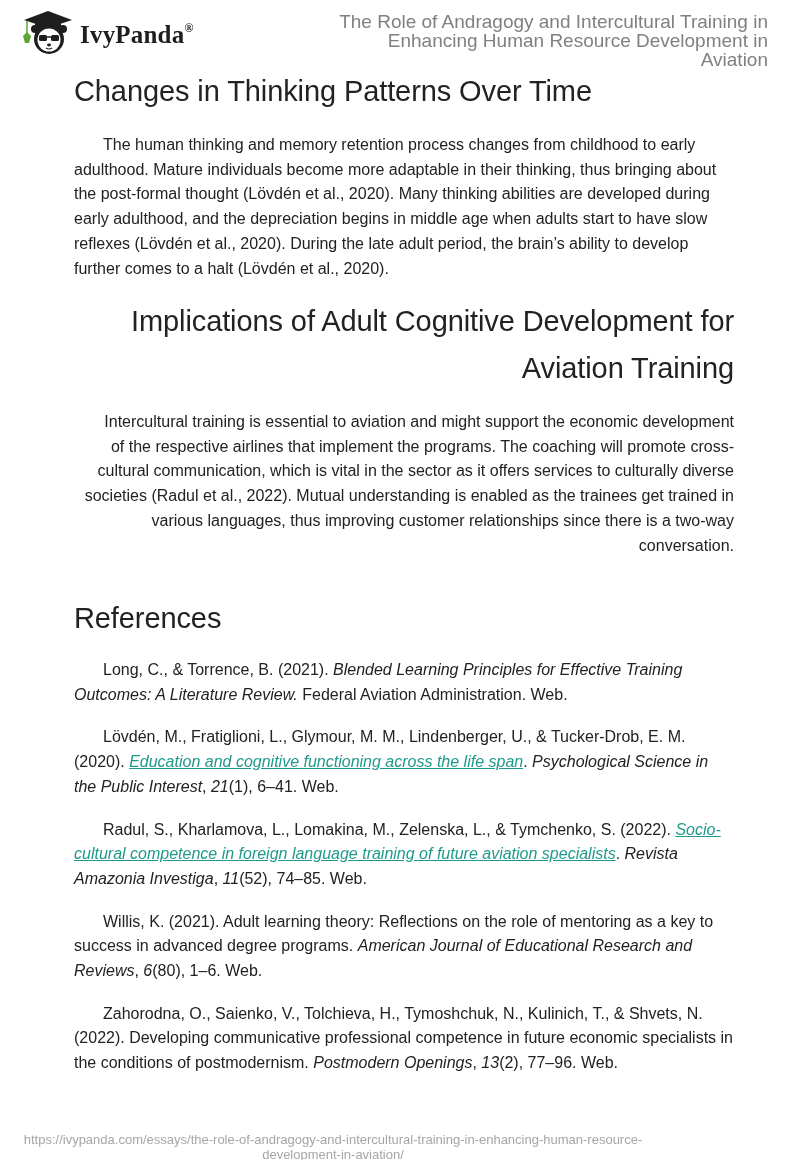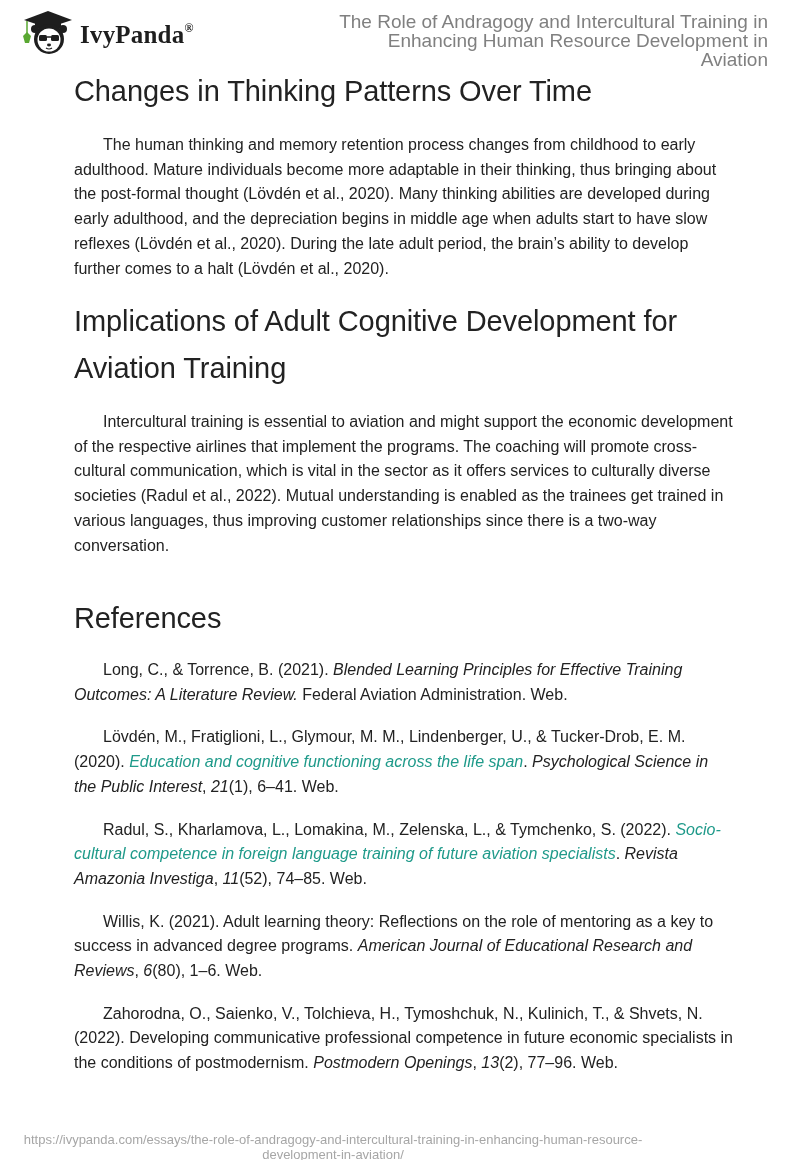--- a/index.html
+++ b/index.html
@@ -12,21 +12,21 @@
     .logo-text { font-family: "Liberation Serif", serif; font-weight: bold; font-size: 25px;
                  color: #1e1e1e; margin-left: 4px; margin-top: 6px; letter-spacing: 0.2px; }
     .logo-text sup { font-size: 12px; font-weight: bold; position: relative; top: -2px; }
     .header-title { position: absolute; right: 32px; top: 12px; width: 430px; text-align: right;
                     font-size: 19px; line-height: 19px; color: #808080; }
 
     .content { position: absolute; left: 74px; top: 0; width: 660px; }
     h2 { font-size: 29px; font-weight: normal; color: #222222; margin: 0; line-height: 40px; letter-spacing: -0.1px; }
     p { margin: 0; font-size: 16px; line-height: 24.7px; color: #222222; }
     .indent { text-indent: 29px; }
-    a.ref-link { color: #1f9a8a; font-style: italic; }
+    a.ref-link { color: #1f9a8a; font-style: italic; text-decoration: underline; }
 
     .footer-url { position: absolute; left: 0; width: 666px; top: 1132px; text-align: center;
                   font-size: 13px; color: #a6a6a6; }
   </style>
 </head>
 <body>
 
 <div class="header">
   <div class="logo">
     <div class="logo-icon">
@@ -56,21 +56,21 @@
   </div>
   <div class="header-title">The Role of Andragogy and Intercultural Training in Enhancing Human Resource Development in Aviation</div>
 </div>
 
 <div class="content">
   <div style="position:absolute; top:71px; width:660px;">
     <h2>Changes in Thinking Patterns Over Time</h2>
     <p class="indent" style="margin-top:22px;">The human thinking and memory retention process changes from childhood to early adulthood. Mature individuals become more adaptable in their thinking, thus bringing about the post-formal thought (Lövdén et al., 2020). Many thinking abilities are developed during early adulthood, and the depreciation begins in middle age when adults start to have slow reflexes (Lövdén et al., 2020). During the late adult period, the brain’s ability to develop further comes to a halt (Lövdén et al., 2020).</p>
   </div>
 
-  <div style="position:absolute; top:298px; width:660px;">
+  <div style="position:absolute; top:298px; width:660px;text-align:right;">
     <h2 style="line-height:47px;">Implications of Adult Cognitive Development for Aviation Training</h2>
     <p class="indent" style="margin-top:18px;">Intercultural training is essential to aviation and might support the economic development of the respective airlines that implement the programs. The coaching will promote cross-cultural communication, which is vital in the sector as it offers services to culturally diverse societies (Radul et al., 2022). Mutual understanding is enabled as the trainees get trained in various languages, thus improving customer relationships since there is a two-way conversation.</p>
   </div>
 
   <div style="position:absolute; top:586px; width:660px;margin-top:12px;">
     <h2>References</h2>
 
     <p class="indent" style="margin-top:20px;"><span>Long, C., &amp; Torrence, B. (2021). </span><i>Blended Learning Principles for Effective Training Outcomes: A Literature Review.</i><span> Federal Aviation Administration. Web.</span></p>
 
     <p class="indent" style="margin-top:18px;"><span>Lövdén, M., Fratiglioni, L., Glymour, M. M., Lindenberger, U., &amp; Tucker-Drob, E. M. (2020). </span><a class="ref-link">Education and cognitive functioning across the life span</a><span>. </span><i>Psychological Science in the Public Interest</i><span>, </span><i>21</i><span>(1), 6–41. Web.</span></p>

